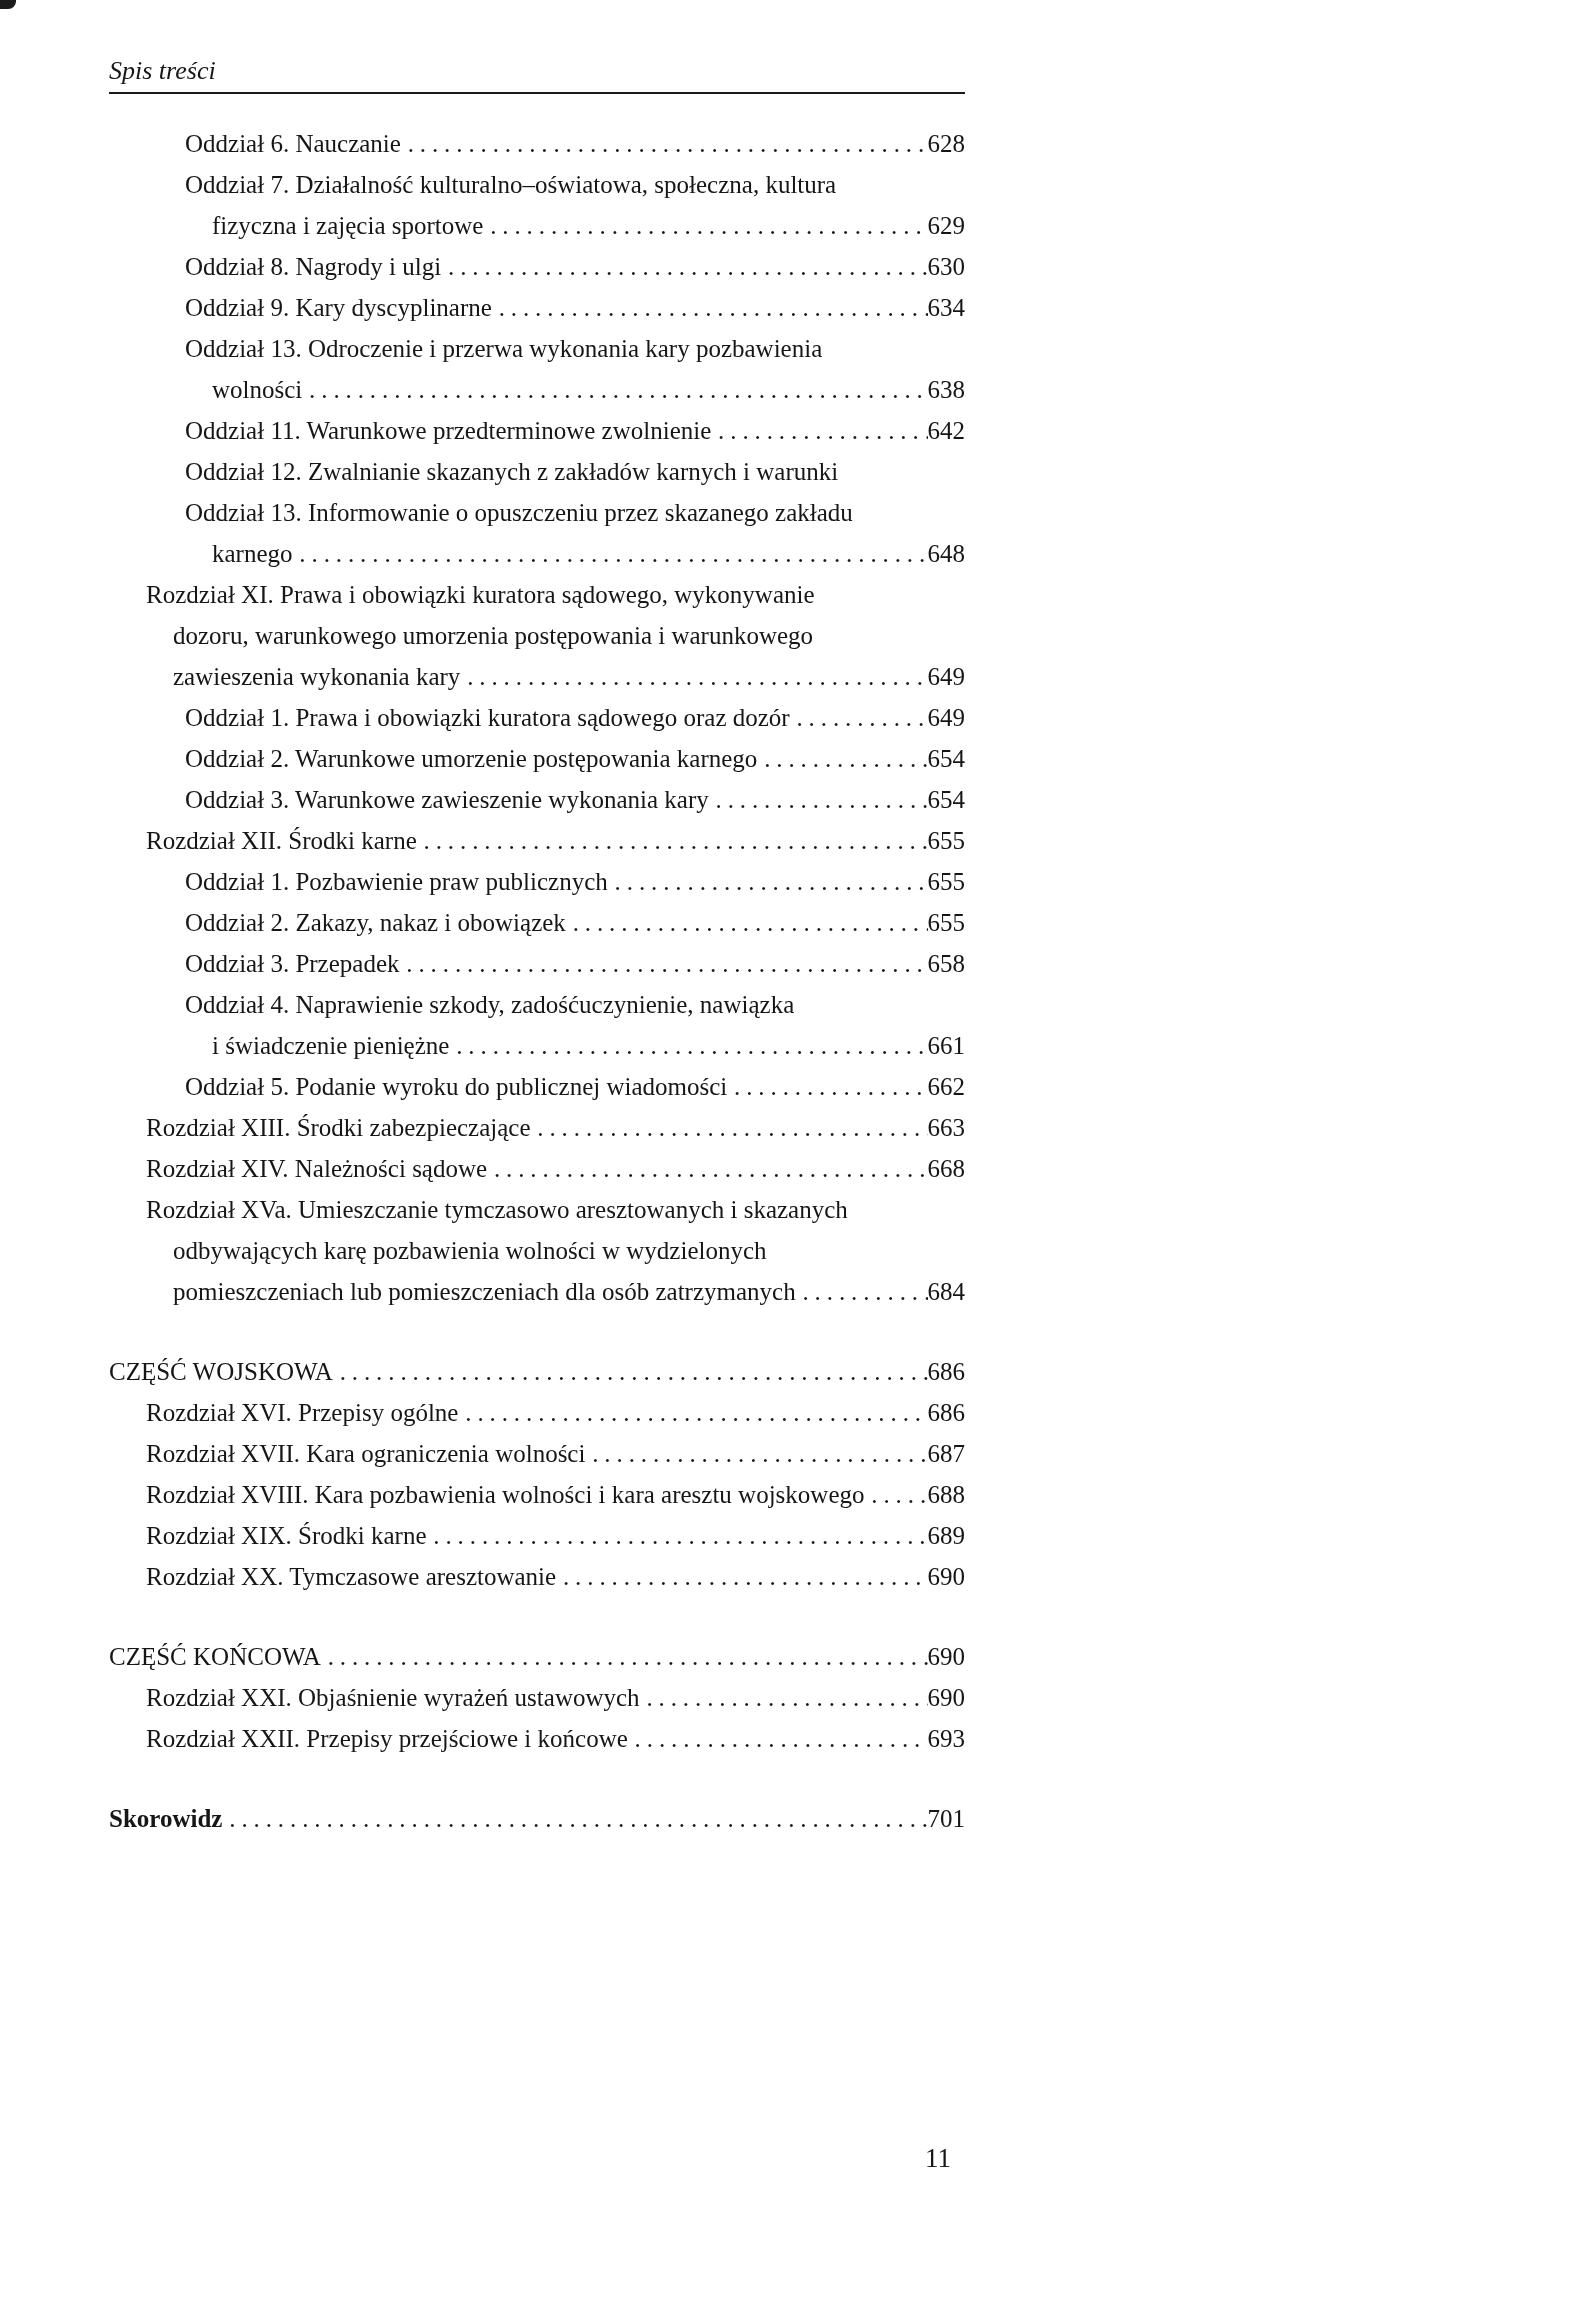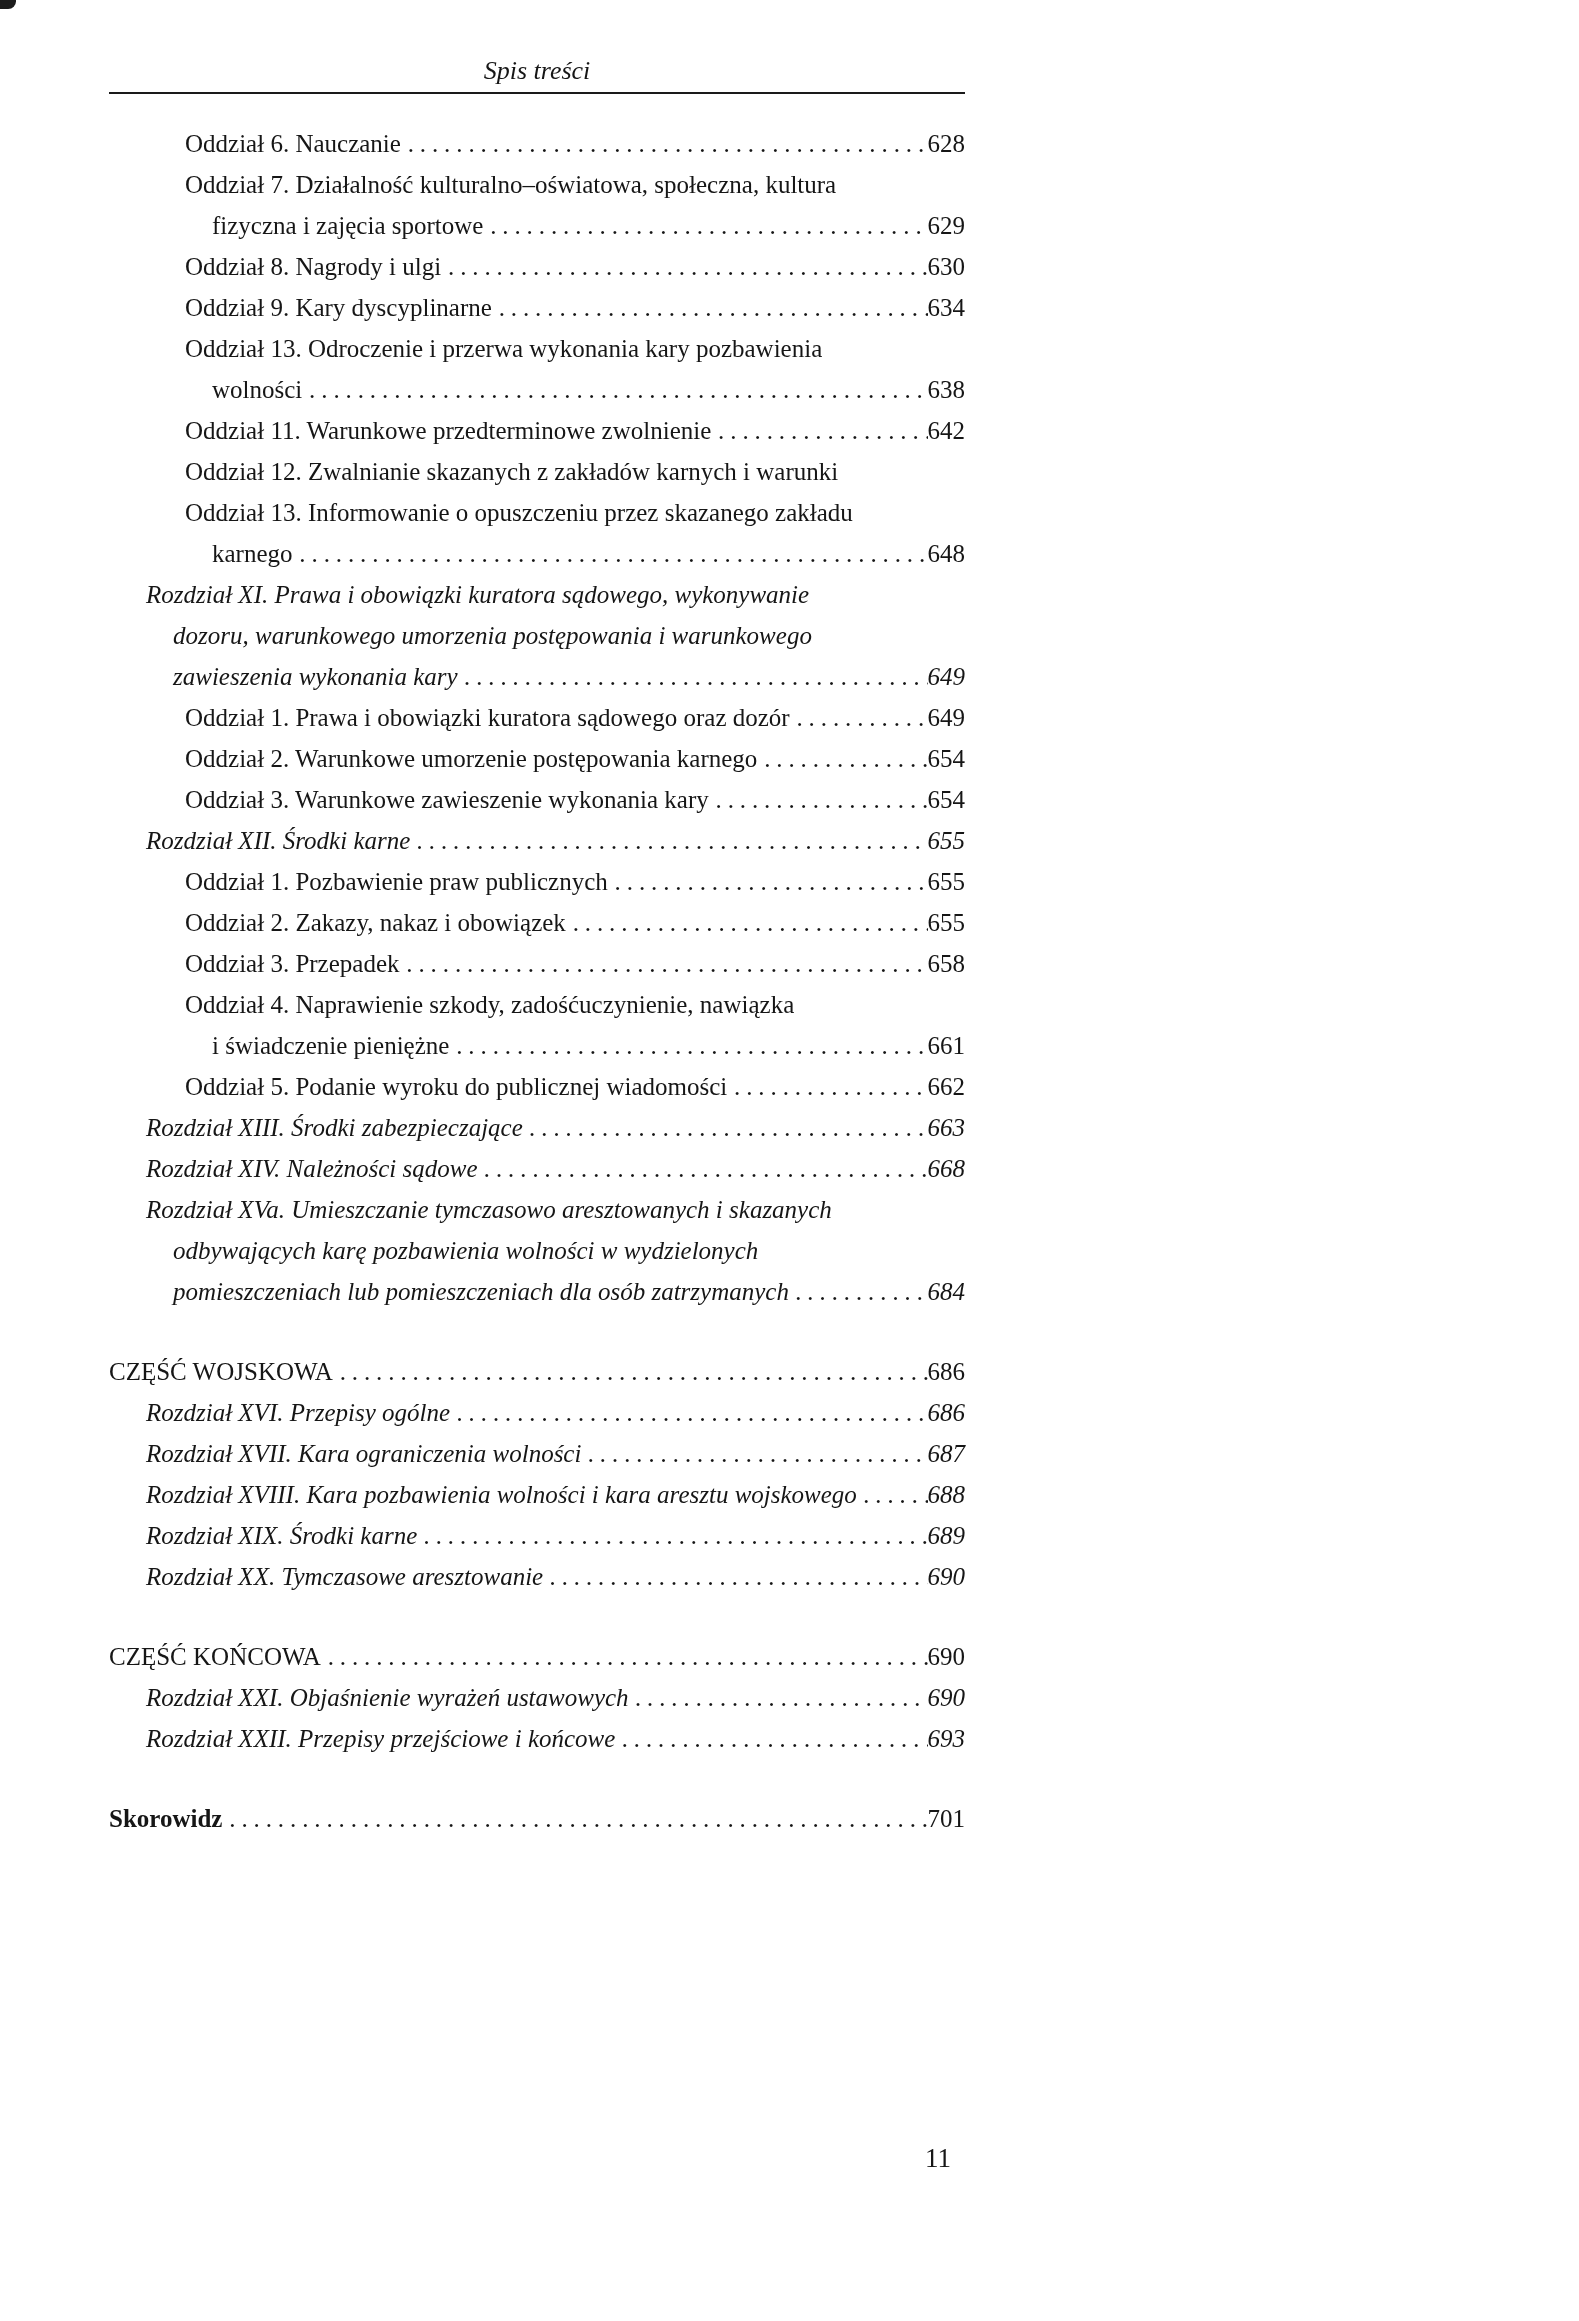--- a/index.html
+++ b/index.html
@@ -19,37 +19,37 @@
     background: #1c1c1c;
     border-bottom-right-radius: 7.8px;
   }
   .content {
     position: absolute;
     left: 109px;
     top: 55px;
     width: 856px;
   }
   .header-title {
-    text-align: center;
+    text-align: left;
     font-style: italic;
     font-size: 26px;
     line-height: 31px;
   }
   .header-rule {
     border: none;
     border-top: 2.9px solid #1a1a1a;
     margin: 5.9px 0 0 0;
   }
   .toc {
     margin-top: 29px;
     font-size: 25px;
     line-height: 41px;
   }
   .entry { }
-  .entry.level-1 { margin-left: 37px; font-style: italic; }
+  .entry.level-1 { margin-left: 37px; }
   .entry.level-2 { margin-left: 76px; }
   .entry.gap-before { margin-top: 39px; text-align: right; }
   .line.cont { padding-left: 27px; }
   .line.last { display: flex; align-items: baseline; }
   .txt { white-space: nowrap; }
   .entry.bold .txt { font-weight: 700; }
   .dots {
     flex: 1 1 0;
     min-width: 9.8px;
     overflow: hidden;

